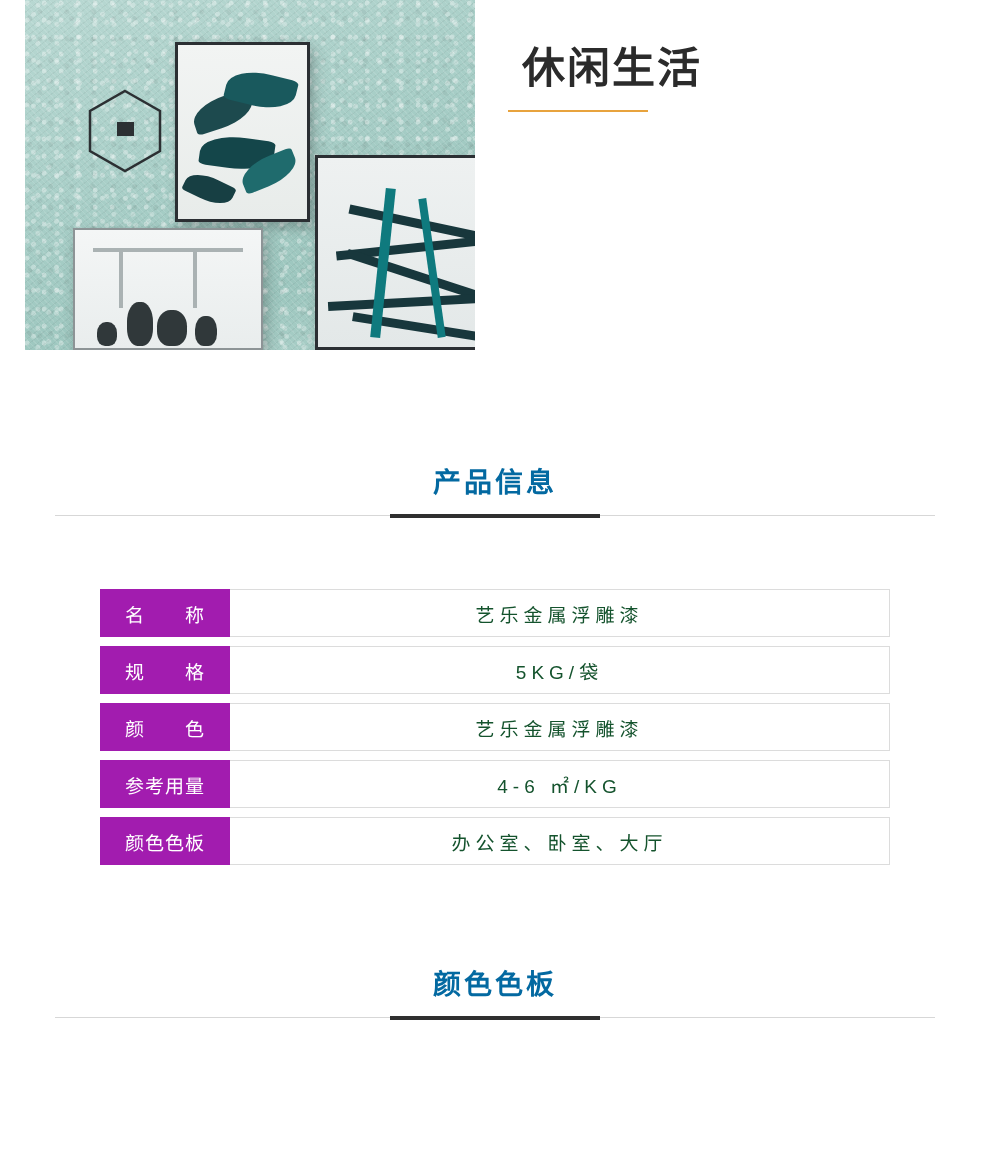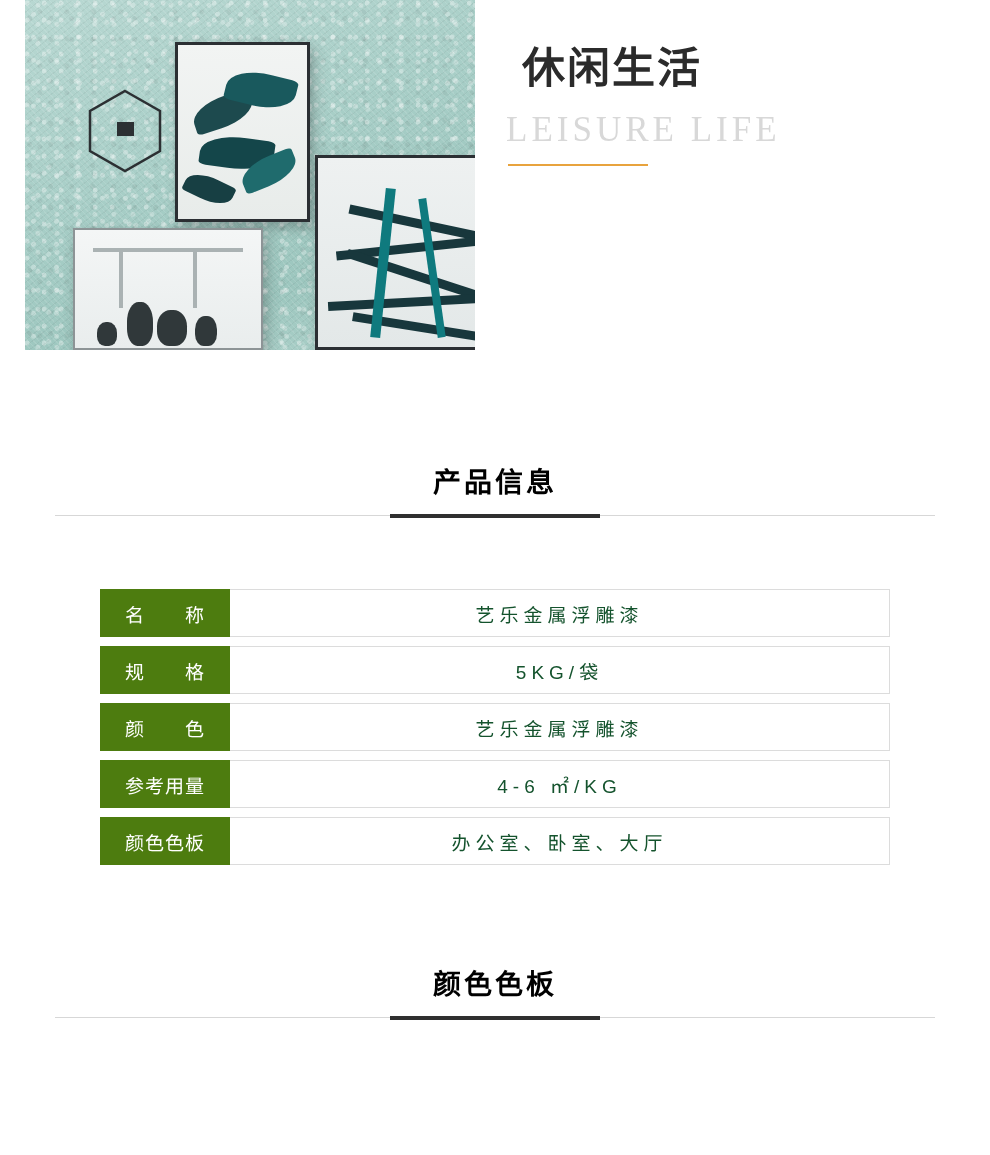--- a/index.html
+++ b/index.html
@@ -153,21 +153,21 @@
 
   
   .section {
     position: relative;
     width: 990px;
   }
   .section-title {
     text-align: center;
     font-size: 28px;
     letter-spacing: 3px;
-    color: #000000;
+    color: #0369a1;
     font-weight: 700;
   }
   .divider-wrap {
     position: relative;
     width: 880px;
     margin: 14px auto 0 auto;
     height: 4px;
   }
   .divider-line {
     position: absolute;
@@ -191,21 +191,21 @@
     margin: 0 auto;
     border-collapse: separate;
     border-spacing: 0 9px;
   }
   .spec-table td {
     height: 44px;
     vertical-align: middle;
   }
   .spec-key {
     width: 128px;
-    background: #4d7c0f;
+    background: #a21caf;
     color: #ffffff;
     font-size: 19px;
     letter-spacing: 1px;
     text-align: center;
     font-weight: 500;
   }
   .spec-val {
     border: 1px solid #dcdcdc;
     border-left: none;
     color: #14532d;
@@ -258,21 +258,20 @@
       <div class="cactus-bar" style="left:118px;top:18px;width:4px;height:60px;"></div>
       <div class="cactus-blob" style="left:52px;top:72px;width:26px;height:44px;"></div>
       <div class="cactus-blob" style="left:82px;top:80px;width:30px;height:36px;"></div>
       <div class="cactus-blob" style="left:120px;top:86px;width:22px;height:30px;"></div>
       <div class="cactus-blob" style="left:22px;top:92px;width:20px;height:24px;"></div>
     </div>
   </div>
 
   <div class="hero-text">
     <h1 class="hero-title-cn">休闲生活</h1>
-    <p class="hero-title-en">LEISURE  LIFE</p>
     <div class="hero-rule"></div>
     <div class="hero-desc">
     </div>
   </div>
 </div>
 
 <div class="spacer-a"></div>
 
 <div class="section">
   <div class="section-title">产品信息</div>

